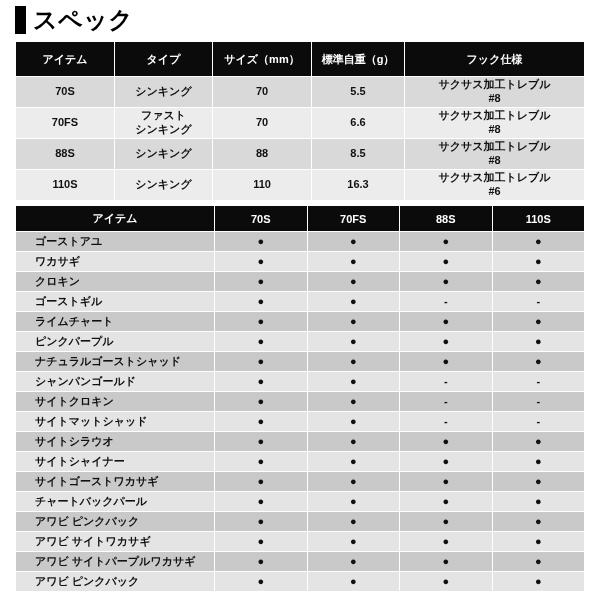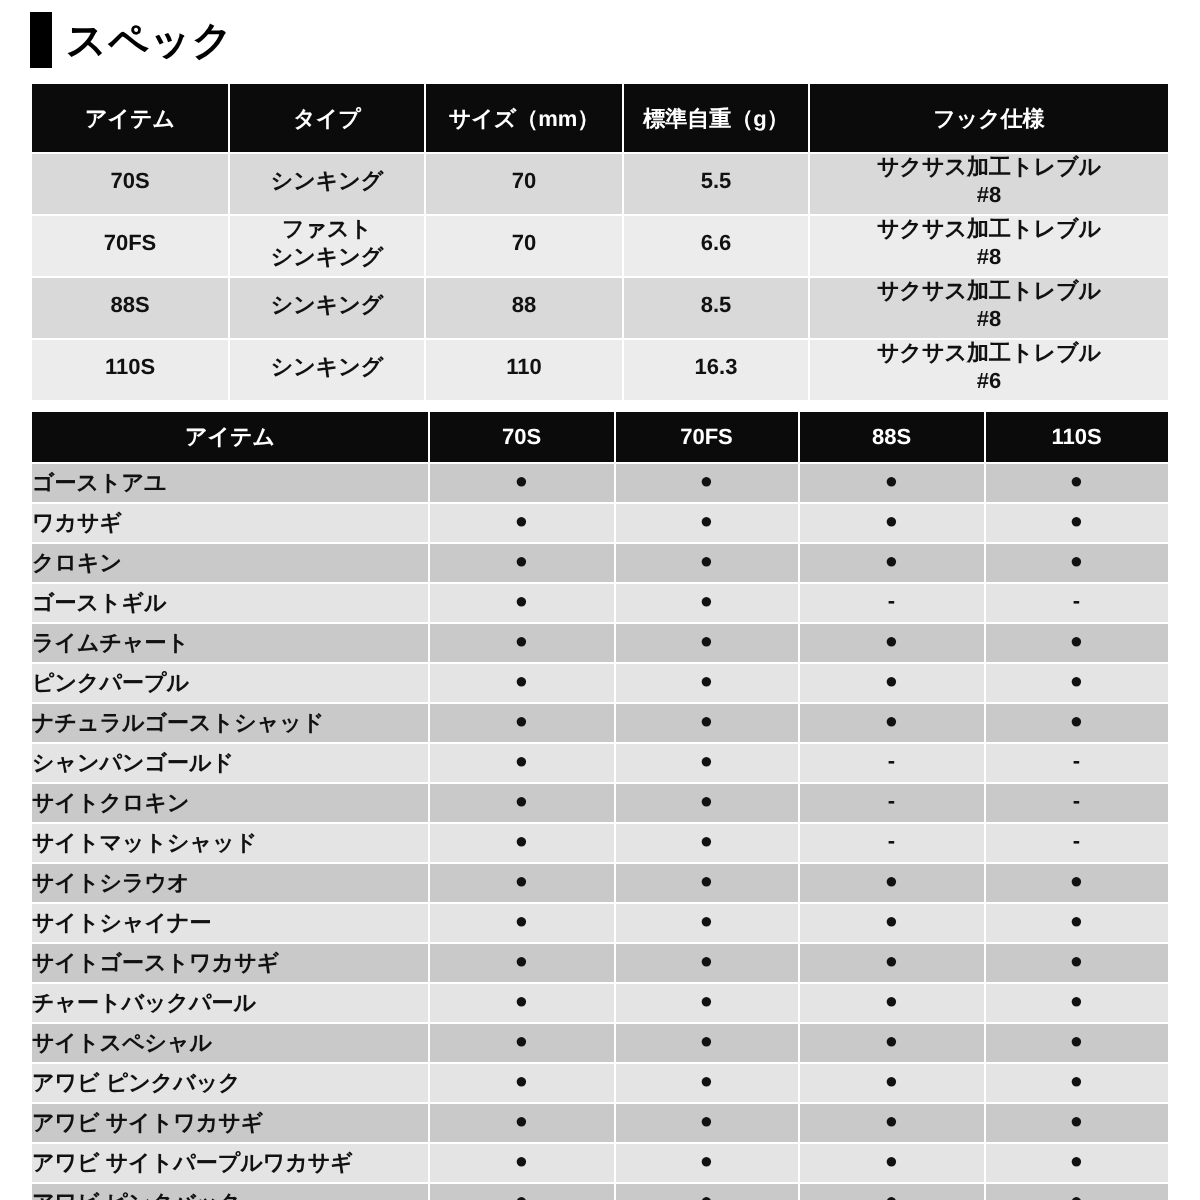--- a/index.html
+++ b/index.html
@@ -6,21 +6,21 @@
   body {
     width: 600px; height: 600px; overflow: hidden;
     font-family: "Liberation Sans", "DejaVu Sans", sans-serif;
     color: var(--text, #111);
   }
   .page { padding: 6px 15px 0 15px; box-sizing: border-box; }
 
   
   .title-row { display: flex; align-items: center; gap: 7px; height: 28px; margin-bottom: 7px; }
   .title-bar { width: 11px; height: 28px; background: #000; flex: 0 0 auto; }
-  .title-text { font-size: 20px; font-weight: bold; margin: 0; color: #000; letter-spacing: 0.5px; }
+  .title-text { font-size: 24px; font-weight: bold; margin: 0; color: #000; letter-spacing: 0.5px; }
 
   
   table { border-collapse: separate; border-spacing: 1px; width: 570px; table-layout: fixed; background: #fff; }
   th {
     background: var(--header-bg, #0b0b0b); color: var(--header-text, #fff);
     font-size: 11px; font-weight: bold; text-align: center; padding: 4px;
   }
   td { padding: 0; vertical-align: middle; }
 
   
@@ -30,21 +30,21 @@
     line-height: 1.25; color: #111;
   }
   .t1 tbody tr:nth-child(odd) td  { background: var(--t1-row-dark, #d9d9d9); }
   .t1 tbody tr:nth-child(even) td { background: var(--t1-row-light, #ececec); }
   .pre { white-space: pre-line; }
 
   
   .t2 { margin-top: 4px; }
   .t2 th { height: 17px; }
   .t2 td { height: 19px; font-size: 11px; font-weight: bold; color: #111; }
-  .t2 td.name { text-align: left; padding-left: 0; white-space: nowrap; overflow: hidden; }
+  .t2 td.name { text-align: left; padding-left: 19px; white-space: nowrap; overflow: hidden; }
   .t2 td.dot { text-align: center; font-size: 11px; line-height: 1; }
   .t2 tbody tr:nth-child(odd) td  { background: var(--t2-row-dark, #c9c9c9); }
   .t2 tbody tr:nth-child(even) td { background: var(--t2-row-light, #e4e4e4); }
 </style>
 </head>
 <body>
 
 <div class="page">
 
   <div class="title-row">
@@ -216,27 +216,20 @@
     <td class="dot">●</td>
   </tr>
         <tr>
     <td class="name">チャートバックパール</td>
     <td class="dot">●</td>
     <td class="dot">●</td>
     <td class="dot">●</td>
     <td class="dot">●</td>
   </tr>
         <tr>
-    <td class="name">サイトスペシャル</td>
-    <td class="dot">●</td>
-    <td class="dot">●</td>
-    <td class="dot">●</td>
-    <td class="dot">●</td>
-  </tr>
-        <tr>
     <td class="name">アワビ ピンクバック</td>
     <td class="dot">●</td>
     <td class="dot">●</td>
     <td class="dot">●</td>
     <td class="dot">●</td>
   </tr>
         <tr>
     <td class="name">アワビ サイトワカサギ</td>
     <td class="dot">●</td>
     <td class="dot">●</td>

